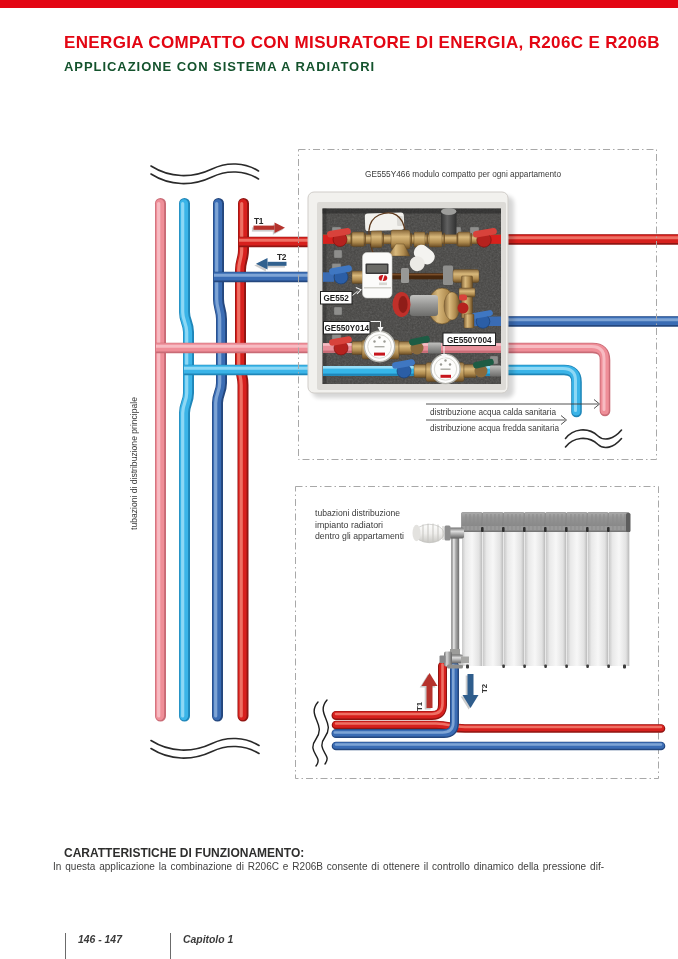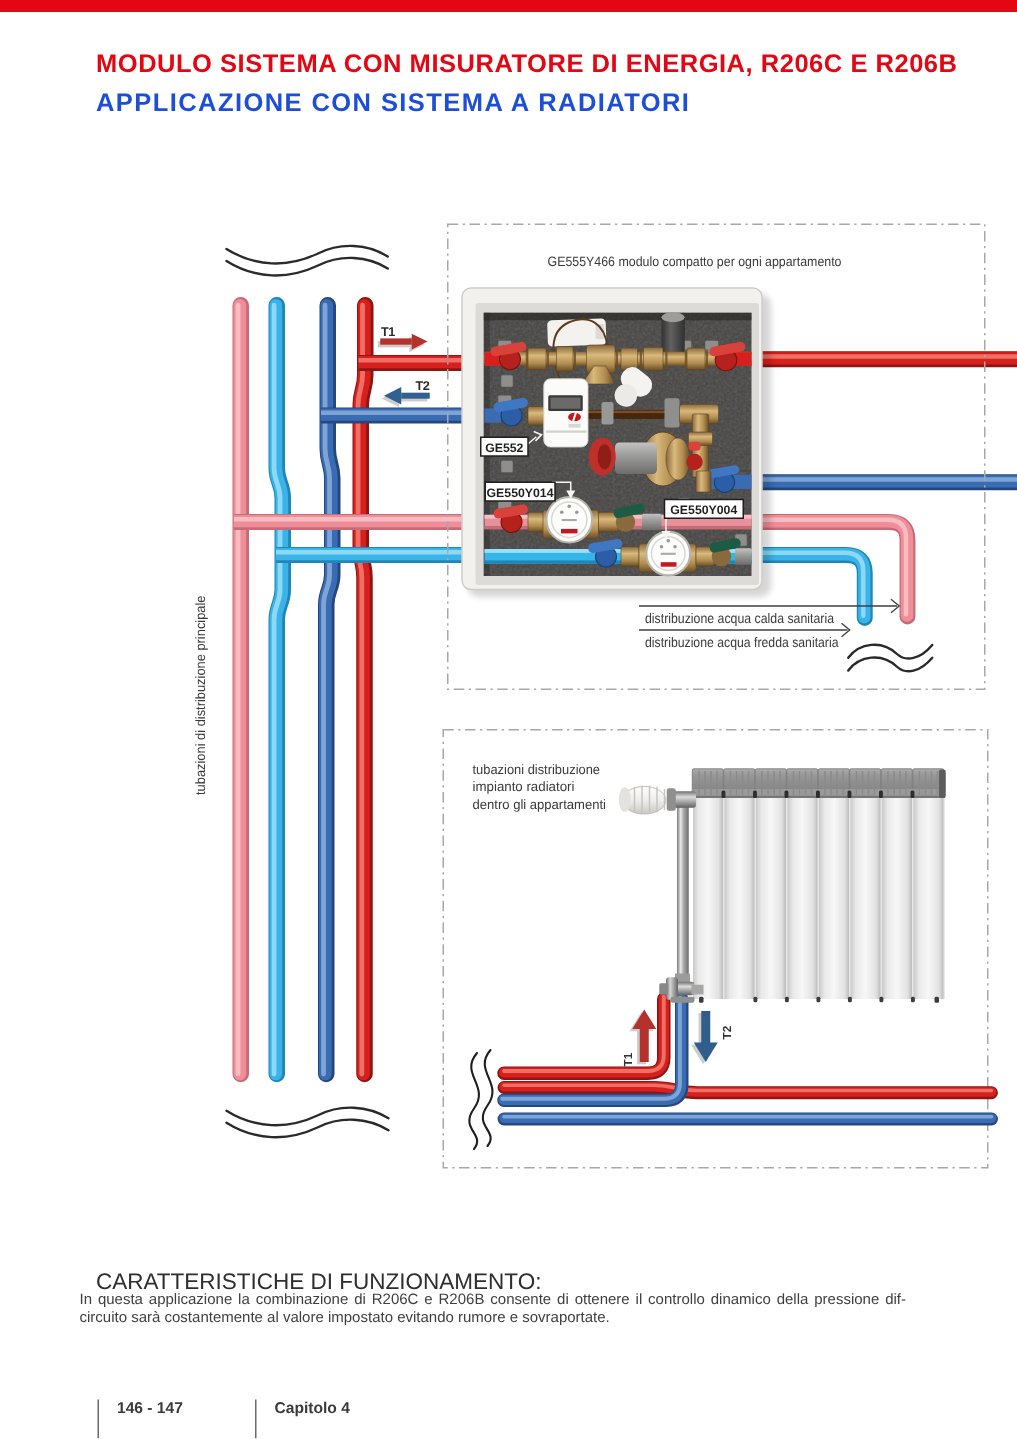--- a/index.html
+++ b/index.html
@@ -1,35 +1,35 @@
 <!DOCTYPE html>
 <html><head>
 <meta charset="utf-8">
 <style>
   html,body{margin:0;padding:0;}
   body{width:678px;height:959px;background:#ffffff;position:relative;overflow:hidden;
        font-family:"Liberation Sans",sans-serif;}
   #topbar{position:absolute;left:0;top:0;width:678px;height:8px;background:#e30613;}
   #title{position:absolute;left:64px;top:33px;font-size:17px;font-weight:bold;color:#e30613;
          letter-spacing:0.35px;white-space:nowrap;}
-  #subtitle{position:absolute;left:64px;top:58.5px;font-size:17px;font-weight:bold;color:#1d4ed8;
+  #subtitle{position:absolute;left:64px;top:58.5px;font-size:13px;font-weight:bold;color:#14532d;
          letter-spacing:0.95px;white-space:nowrap;}
-  #caratt{position:absolute;left:64px;top:845.5px;font-size:15px;font-weight:normal;color:#2e2e2d;}
+  #caratt{position:absolute;left:64px;top:845.5px;font-size:12px;font-weight:bold;color:#2e2e2d;}
   #para{position:absolute;left:53px;top:860.5px;width:551px;font-size:10px;color:#3f3f3e;line-height:12.4px;}
   .j{text-align:justify;text-align-last:justify;}
-  #footer{position:absolute;left:0;top:930px;width:674px;height:29px;}
+  #footer{position:absolute;left:0;top:930px;width:674px;height:29px;font-style:italic;}
   .fbar{position:absolute;top:3px;width:1.4px;height:26px;background:#6b6b6b;}
   .ftext{position:absolute;top:4px;font-size:10.4px;font-weight:bold;color:#3a3a3a;}
   svg{position:absolute;left:0;top:0;}
   text{font-family:"Liberation Sans",sans-serif;}
 </style>
 </head>
 <body>
 <div id="topbar"></div>
-<div id="title">MODULO SISTEMA CON MISURATORE DI ENERGIA, R206C E R206B</div>
+<div id="title">ENERGIA COMPATTO CON MISURATORE DI ENERGIA, R206C E R206B</div>
 <div id="subtitle">APPLICAZIONE CON SISTEMA A RADIATORI</div>
 
 <svg width="678" height="959" viewBox="0 0 678 959">
   <defs>
     <filter id="blur2">
         <feGaussianBlur stdDeviation="2.2"></feGaussianBlur>
       </filter>
     <filter id="noiseF" x="0" y="0" width="100%" height="100%">
       <feTurbulence type="fractalNoise" baseFrequency="0.55" numOctaves="3" stitchTiles="stitch" result="t"></feTurbulence>
       <feColorMatrix in="t" type="saturate" values="0"></feColorMatrix>
@@ -478,20 +478,19 @@
       <rect x="439.5" y="655.5" width="6" height="7.5" rx="1" fill="#88888a"></rect>
       <rect x="461" y="656.5" width="8" height="6.5" fill="#a7a7a5"></rect>
       <rect x="447" y="664.5" width="16" height="4" rx="1.5" fill="#8f8f8d"></rect>
     </g>
   </g>
 </svg>
 
 <div id="caratt">CARATTERISTICHE DI FUNZIONAMENTO:</div>
 <div id="para">
   <div class="j">In questa applicazione la combinazione di R206C e R206B consente di ottenere il controllo dinamico della pressione dif-</div>
-  <div>circuito sarà costantemente al valore impostato evitando rumore e sovraportate.</div>
 </div>
 <div id="footer">
   <div class="fbar" style="left:65px;"></div>
   <div class="ftext" style="left:78px;">146 - 147</div>
   <div class="fbar" style="left:169.5px;"></div>
-  <div class="ftext" style="left:183px;">Capitolo 4</div>
+  <div class="ftext" style="left:183px;">Capitolo 1</div>
 </div>
 
 </body></html>

